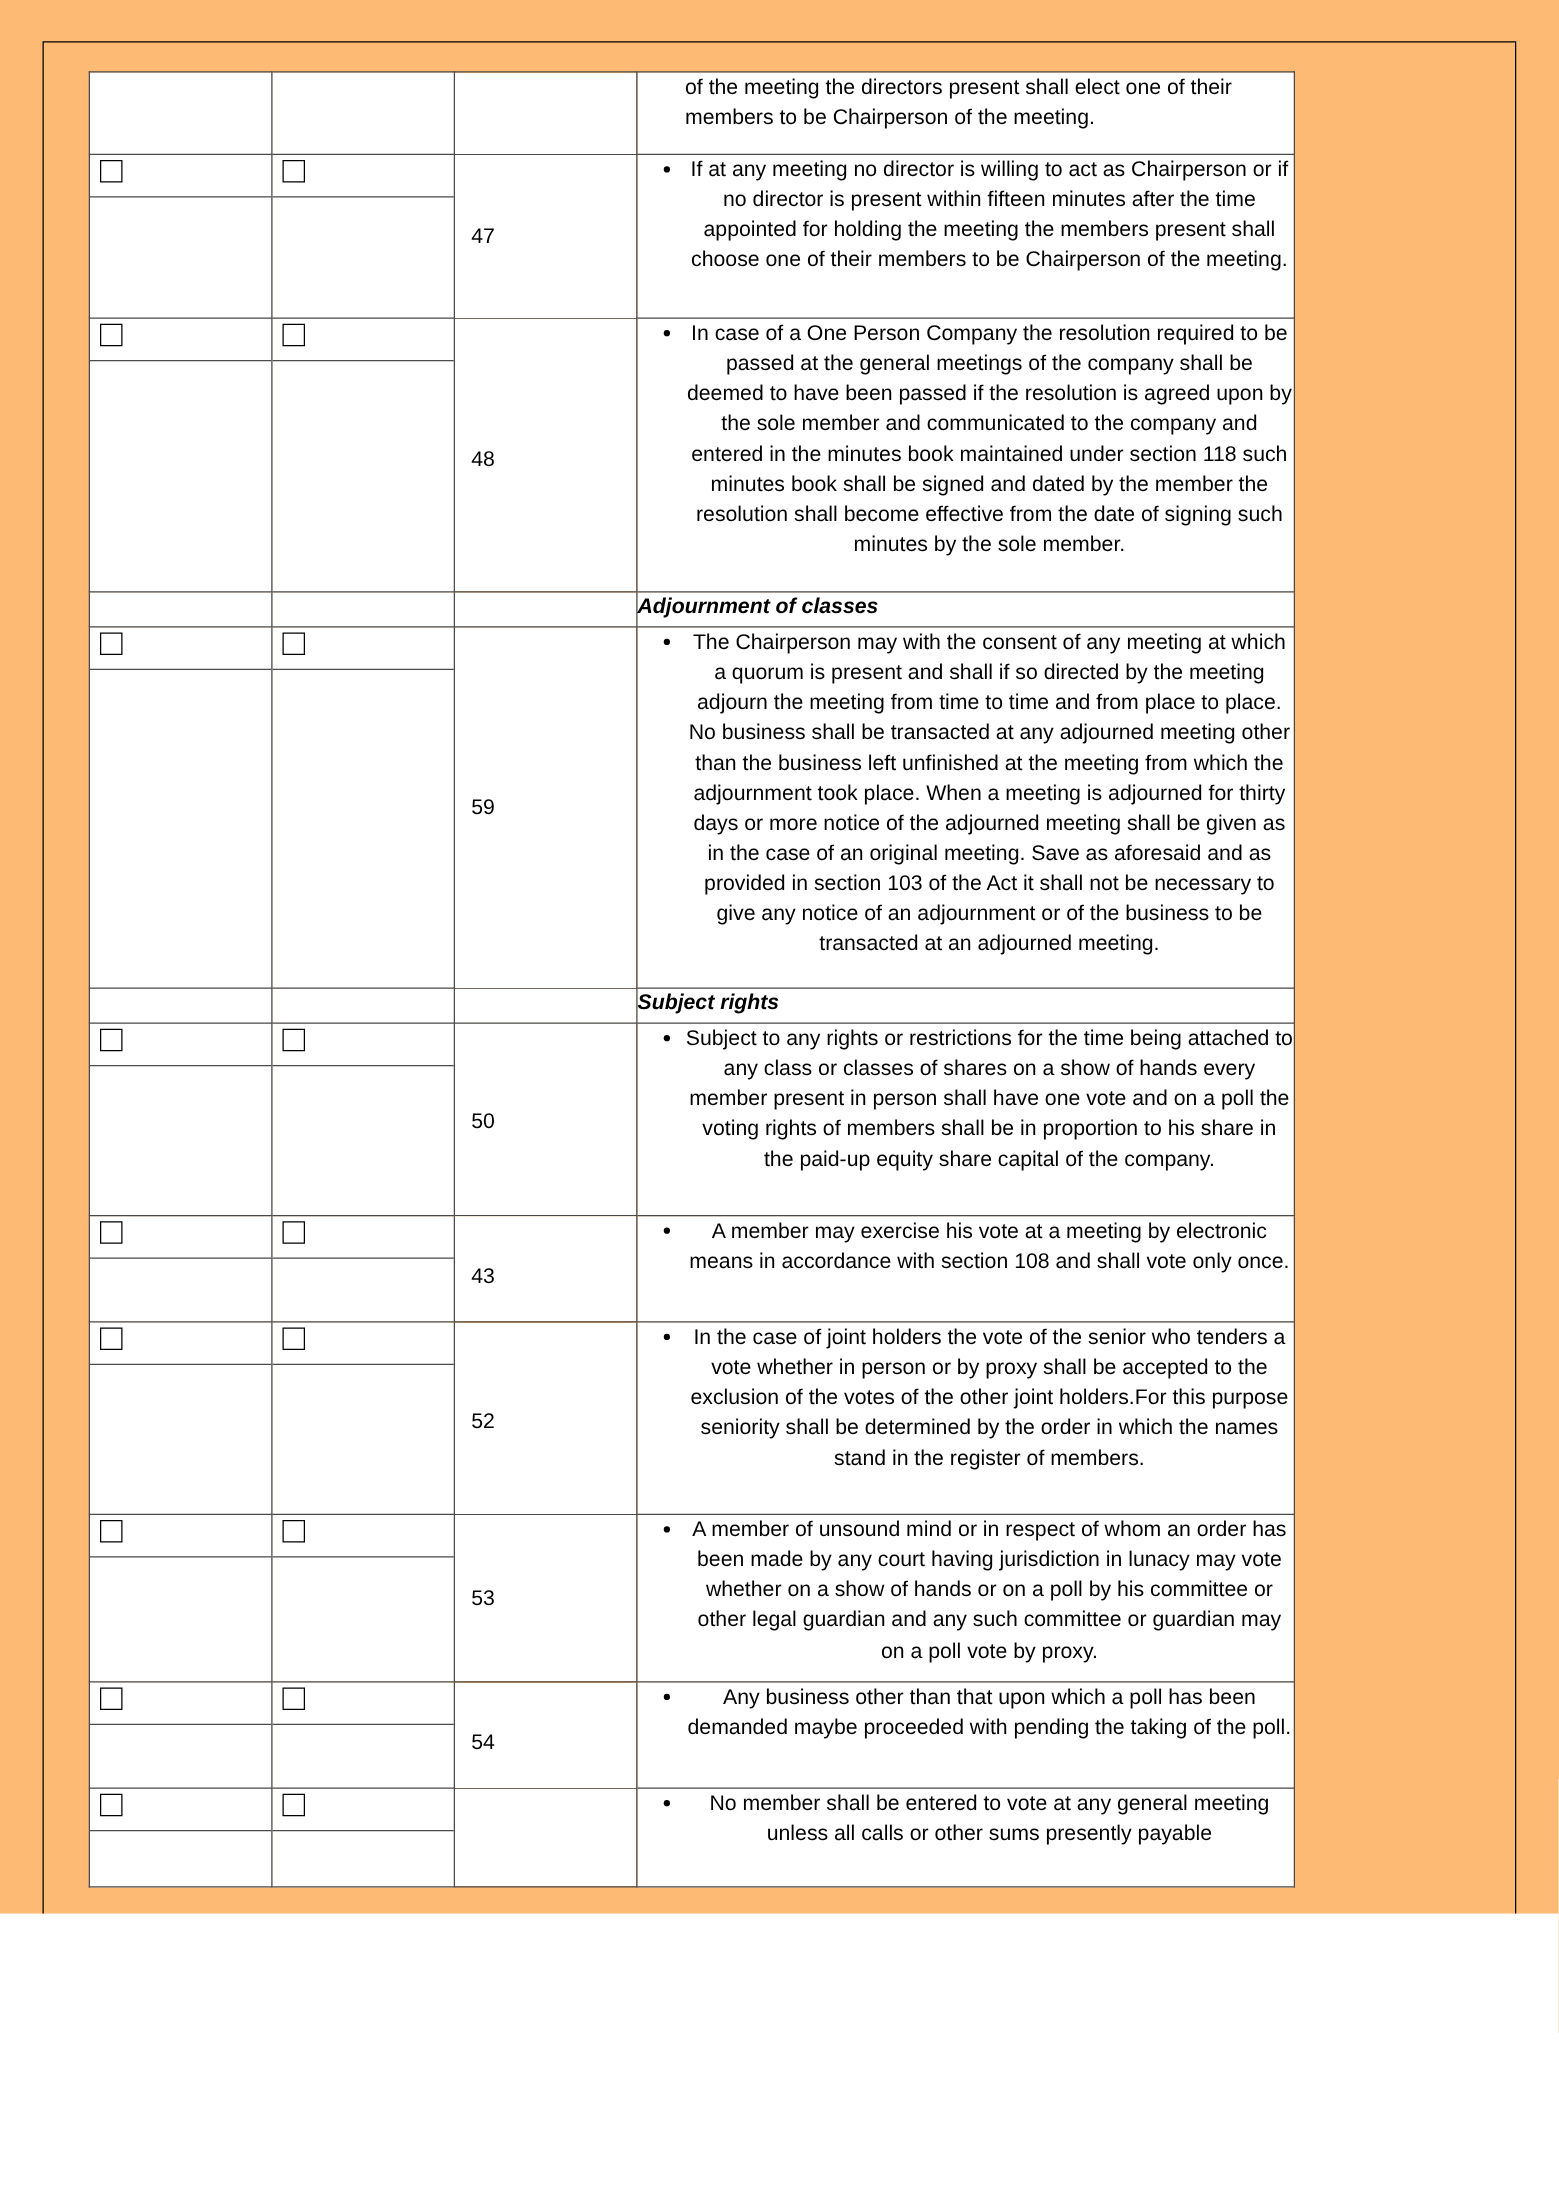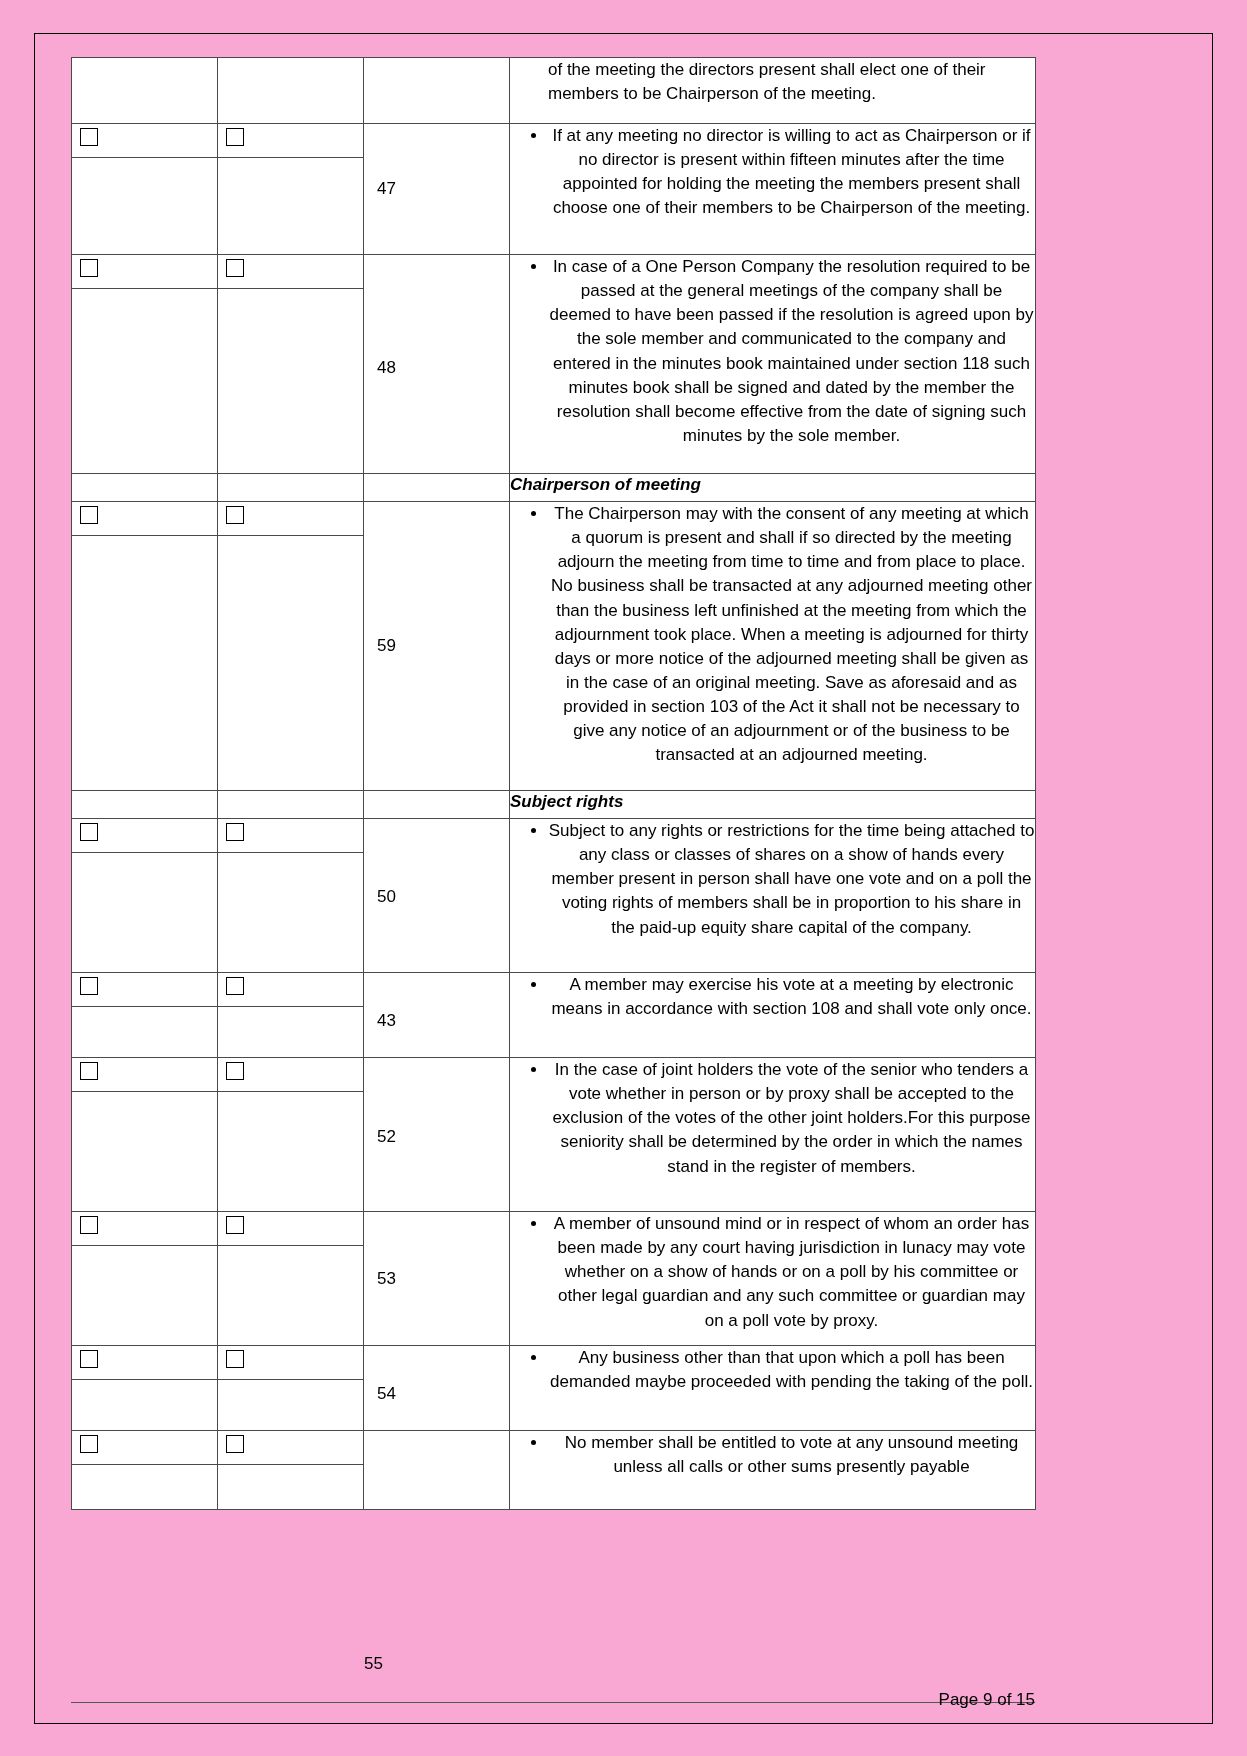--- a/index.html
+++ b/index.html
@@ -7,22 +7,22 @@
     padding: 0;
     background: #ffffff;
   }
   body {
     font-family: "Liberation Sans", sans-serif;
     color: #000000;
   }
   .page {
     position: relative;
     width: 1247px;
-    height: 1756px;
-    background: #f9a8d4;
+    height: 1531px;
+    background: #fdba74;
     box-sizing: border-box;
     overflow: hidden;
   }
   
   .page-frame {
     position: absolute;
     left: 34px;
     top: 33px;
     width: 1179px;
     height: 1691px;
@@ -210,21 +210,21 @@
             <ul class="bullets">
               <li>In case of a One Person Company the resolution required to be passed at the general meetings of the company shall be deemed to have been passed if the resolution is agreed upon by the sole member and communicated to the company and entered in the minutes book maintained under section 118 such minutes book shall be signed and dated by the member the resolution shall become effective from the date of signing such minutes by the sole member.</li>
             </ul>
           </td>
         </tr>
 
         <tr>
           <td style="height:27px"></td>
           <td></td>
           <td></td>
-          <td class="section-head">Chairperson of meeting</td>
+          <td class="section-head">Adjournment of classes</td>
         </tr>
 
         <tr>
           <td style="height:288px">
             <div class="chk-cell split">
               <div class="checkbox"></div>
             </div>
           </td>
           <td>
             <div class="chk-cell split">
@@ -360,21 +360,21 @@
             </div>
           </td>
           <td>
             <div class="chk-cell split">
               <div class="checkbox"></div>
             </div>
           </td>
           <td class="num-cell"></td>
           <td class="body-cell">
             <ul class="bullets">
-              <li>No member shall be entitled to vote at any unsound meeting unless all calls or other sums presently payable</li>
+              <li>No member shall be entered to vote at any general meeting unless all calls or other sums presently payable</li>
             </ul>
           </td>
         </tr>
 
       </tbody>
     </table>
   </div>
 
   <div class="tail-num">55</div>
 

